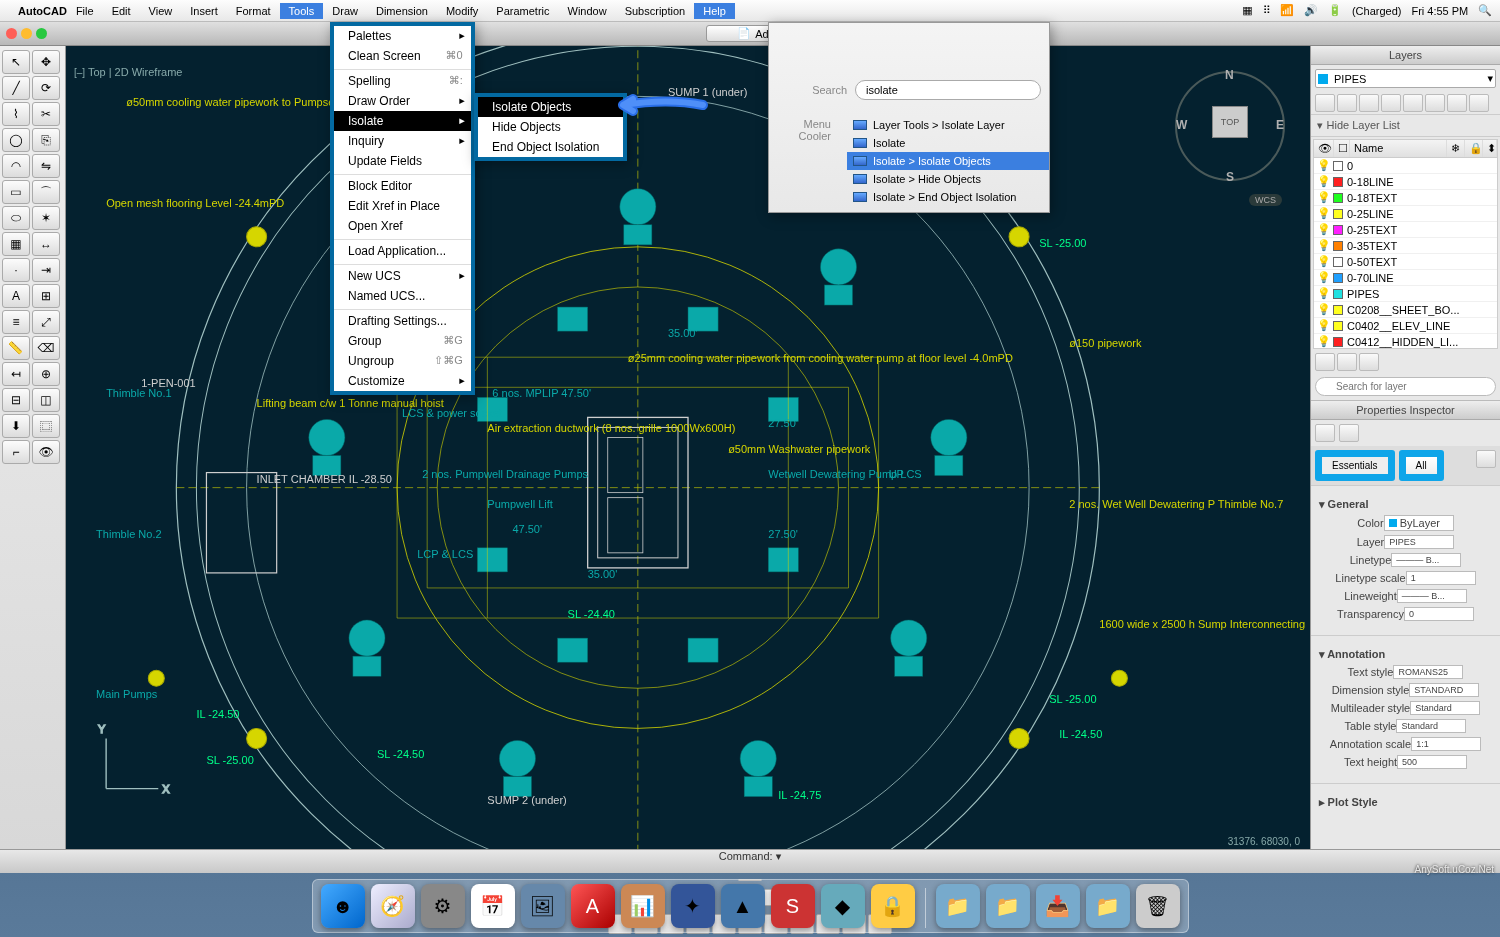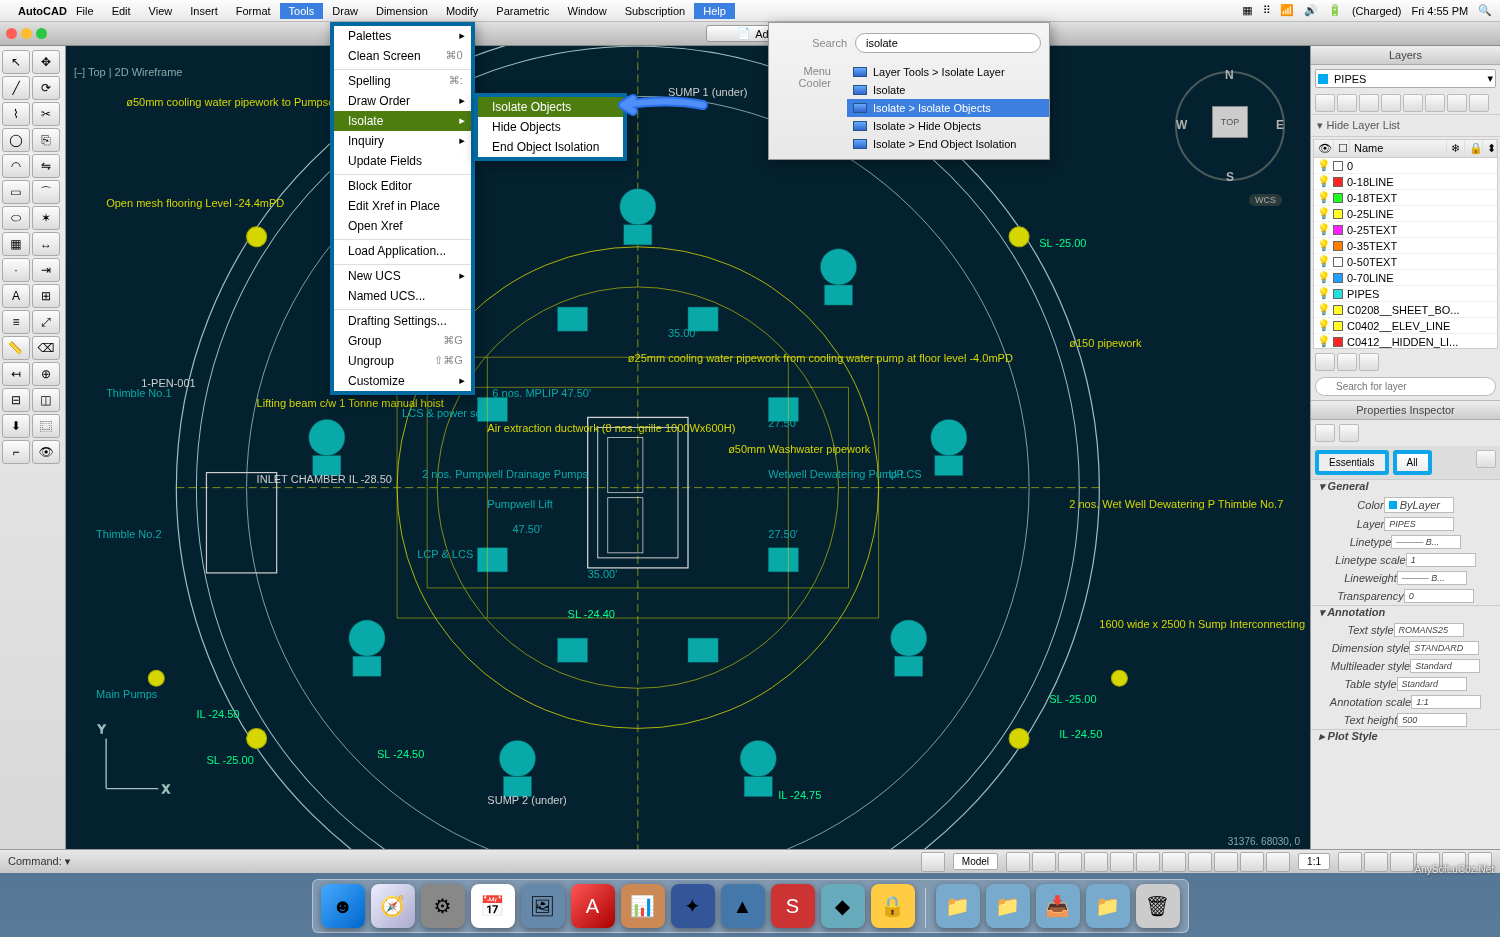--- a/index.html
+++ b/index.html
@@ -35,44 +35,44 @@
 .layersection .arrow{display:inline-block;margin-right:4px;}
 .layerlist{flex:0 0 auto;overflow:auto;background:#fff;margin:2px;border:1px solid #ccc;height:210px;}
 .layerhdr{display:flex;background:linear-gradient(180deg,#f4f4f4,#e0e0e0);border-bottom:1px solid #ccc;font-size:10px;}
 .layerhdr div{padding:2px 4px;border-right:1px solid #ddd;}
 .layerrow{display:flex;align-items:center;padding:1px 3px;font-size:10px;border-bottom:1px solid #f0f0f0;}
 .layerrow .sw{width:10px;height:10px;margin:0 4px;border:1px solid #666;}
 .layerrow .bulb{width:12px;color:#999;}
 .layersearch{margin:4px;padding:3px 20px;border:1px solid #bbb;border-radius:10px;background:#fff;color:#999;font-size:10px;}
 .propsection{border-top:1px solid #bbb;}
 .proptabs{display:flex;background:#ddd;padding:4px;gap:4px;}
-.proptab{padding:3px 10px;background:#eee;border:4px solid #0ea5e9;border-radius:3px;font-size:10px;}
+.proptab{padding:3px 10px;background:#eee;border:7px solid #0ea5e9;border-radius:3px;font-size:10px;}
 .proptab.active{background:linear-gradient(180deg,#fff,#eee);}
-.propgroup{padding:0 8px;font-size:10px;color:#444;border-top:1px solid #ccc;font-style:italic;}
+.propgroup{padding:12px 8px;font-size:10px;color:#444;border-top:1px solid #ccc;}
 .propgroup b{display:block;margin-bottom:2px;}
 .proprow{display:flex;justify-content:center;align-items:center;padding:2px 0;}
 .proprow .val{background:#fff;border:1px solid #bbb;padding:1px 4px;width:70px;font-size:9px;display:flex;align-items:center;}
-.cmdbar{height:24px;background:linear-gradient(180deg,#e8e8e8,#c8c8c8);border-top:1px solid #999;display:flex;align-items:center;padding:0 8px;gap:8px;}
+.cmdbar{height:24px;background:linear-gradient(180deg,#e8e8e8,#c8c8c8);border-top:1px solid #999;display:flex;align-items:center;padding:0 8px;gap:8px;flex-direction:column;}
 .cmdlabel{font-size:11px;color:#333;}
 .cmdbar .spacer{flex:1;}
 .statusbtns{display:flex;gap:2px;}
 .sbtn{width:24px;height:20px;background:linear-gradient(180deg,#fafafa,#d8d8d8);border:1px solid #aaa;border-radius:2px;}
 .modelbtn{background:#fff;border:1px solid #aaa;padding:2px 8px;border-radius:2px;font-size:10px;}
 .dock{position:absolute;bottom:0;left:0;right:0;height:60px;display:flex;align-items:flex-end;justify-content:center;gap:4px;padding-bottom:4px;}
 .dock .tray{background:rgba(255,255,255,0.25);border:1px solid rgba(255,255,255,0.4);border-radius:6px;padding:4px 8px;display:flex;gap:6px;align-items:flex-end;}
 .dockicon{width:44px;height:44px;border-radius:8px;background:linear-gradient(135deg,#eee,#aaa);box-shadow:0 2px 6px rgba(0,0,0,0.4);display:flex;align-items:center;justify-content:center;font-size:20px;}
 .divider{width:1px;height:40px;background:rgba(255,255,255,0.5);margin:0 4px;}
 .dropdown{position:absolute;background:#fff;border:4px solid #0369a1;box-shadow:2px 3px 12px rgba(0,0,0,0.35);z-index:200;min-width:140px;}
 .dropdown .mi{padding:3px 24px 3px 14px;font-size:12px;position:relative;white-space:nowrap;}
-.dropdown .mi.hl{background:#4d7c0f;color:#fff;}
+.dropdown .mi.hl{background:#000000;color:#fff;}
 .dropdown .mi.sep{border-top:1px solid #ddd;margin-top:3px;padding-top:4px;}
 .dropdown .mi .sc{position:absolute;right:8px;color:#888;}
 .dropdown .mi .sub{position:absolute;right:6px;}
 .helppanel{position:absolute;top:22px;left:768px;width:282px;background:linear-gradient(180deg,#f4f4f4,#e8e8e8);border:1px solid #999;box-shadow:2px 3px 12px rgba(0,0,0,0.35);z-index:200;padding-bottom:6px;}
-.helppanel .srow{display:flex;align-items:center;padding:10px 8px;gap:8px;}
+.helppanel .srow{display:flex;align-items:center;padding:16px 8px;gap:8px;margin-top:41px;}
 .helppanel .slabel{color:#888;font-size:11px;width:70px;text-align:right;}
 .helppanel input{flex:1;border:1px solid #aaa;border-radius:10px;padding:3px 18px 3px 10px;font-size:11px;}
 .helppanel .mlabel{color:#888;font-size:11px;width:70px;text-align:right;padding:2px 8px 0 0;float:left;}
 .helppanel .mlist{margin-left:78px;}
 .helppanel .mrow{padding:3px 6px;font-size:11px;display:flex;align-items:center;gap:6px;}
 .helppanel .mrow.hl{background:#3b7fe0;color:#fff;}
 .helppanel .micon{width:14px;height:10px;background:linear-gradient(180deg,#6af,#36c);border:1px solid #258;}
 .arrow-callout{position:absolute;z-index:210;top:95px;left:618px;}
 .arrow-callout svg{overflow:visible;}
 .watermark{position:absolute;bottom:62px;right:6px;color:rgba(255,255,255,0.8);font-size:10px;z-index:300;text-shadow:0 0 3px #000;}

